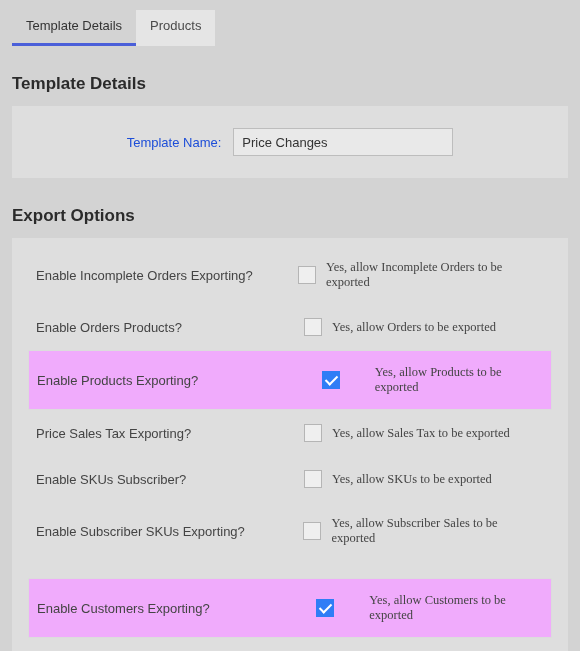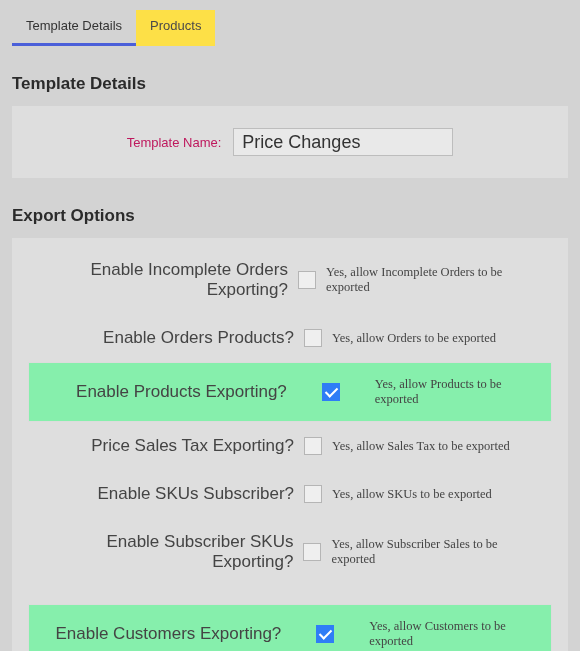--- a/index.html
+++ b/index.html
@@ -20,73 +20,72 @@
       padding: 8px 14px 10px 14px;
       font-size: 13px;
       color: #4a4a4a;
       cursor: pointer;
     }
     .tab.active {
       border-bottom: 3px solid #4a5fd9;
       color: #333;
     }
     .tab.light {
-      background: #fde047;
+      background: #e5e5e5;
     }
     .section-title {
       font-size: 17px;
       font-weight: 600;
       color: #2b2b2b;
       margin: 28px 12px 12px 12px;
     }
     .panel {
       background: #dedede;
       margin: 0 12px;
       padding: 22px 16px;
     }
     .name-row {
       display: flex;
       align-items: center;
       justify-content: center;
       gap: 12px;
     }
     .name-label {
-      color: #be185d;
+      color: #1d4ed8;
       font-size: 13px;
     }
     .name-input {
       width: 220px;
       height: 28px;
       border: 1px solid #bdbdbd;
       background: #e9e9e9;
       padding: 0 8px;
-      font-size: 18px;
+      font-size: 13px;
       color: #333;
     }
     .options-panel {
       background: #dedede;
       margin: 0 12px;
       padding: 8px 16px 24px 16px;
     }
     .opt-row {
       display: flex;
       align-items: center;
       padding: 14px 8px;
       gap: 10px;
     }
     .opt-row.highlight {
-      background: #86efac;
+      background: #f0abfc;
       border: 1px solid #dcdcdc;
       gap: 35px;
     }
     .opt-question {
       width: 258px;
-      text-align: right;
       color: #444;
-      font-size: 17px;
+      font-size: 13px;
     }
     .chk {
       width: 18px;
       height: 18px;
       border: 1px solid #b5b5b5;
       background: #efefef;
       flex: 0 0 auto;
       position: relative;
     }
     .chk.checked {

